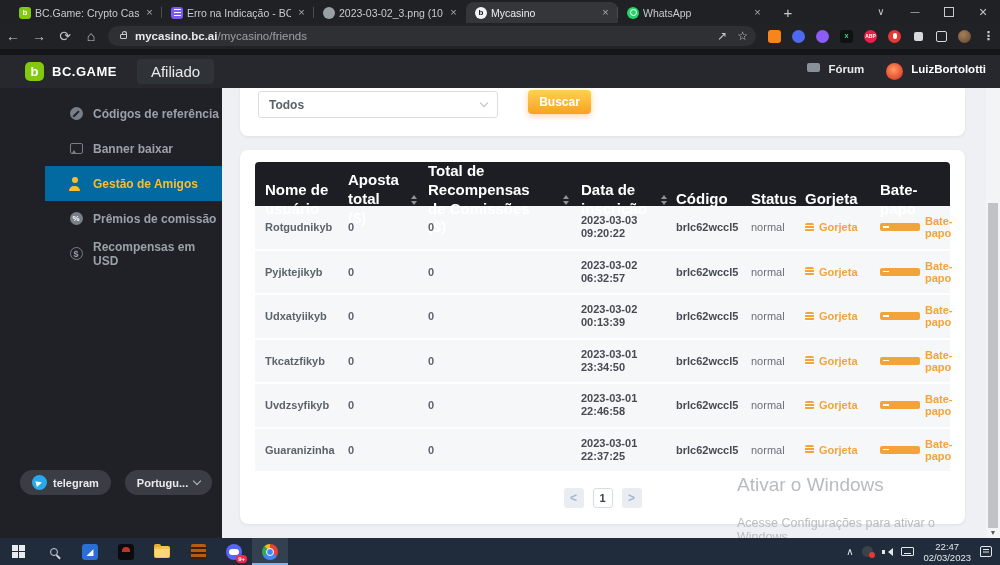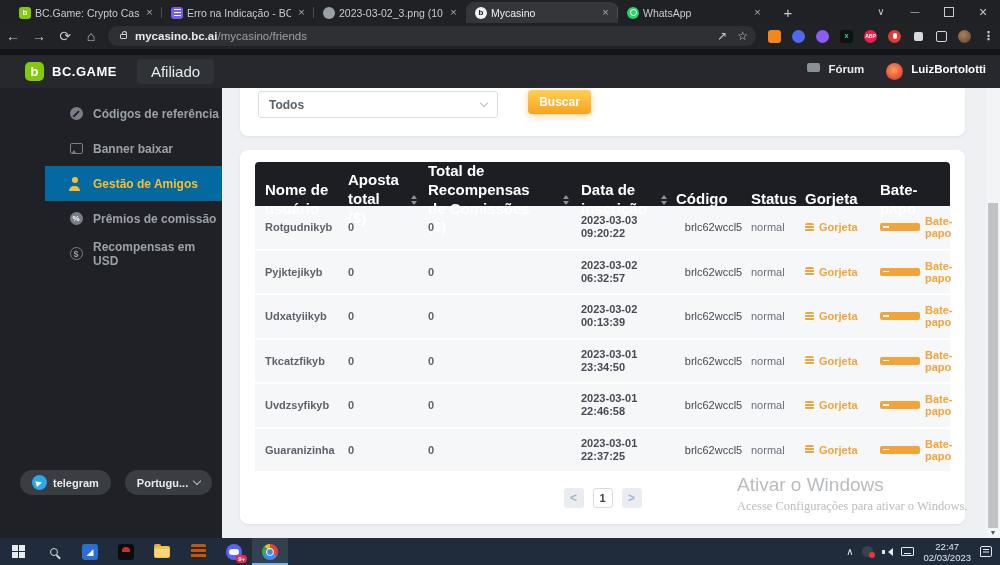--- a/index.html
+++ b/index.html
@@ -104,36 +104,36 @@
   .hc { padding-right:4px; }
   .hc.first { padding-left:10px; }
   .sorter { display:flex; flex-direction:column; align-items:center; gap:2px; }
   .sorter i { width:0; height:0; border:3.5px solid transparent; }
   .sorter i.up { border-bottom:4px solid #8d939b; }
   .sorter i.dn { border-top:4px solid #8d939b; }
   .trow { display:grid; grid-template-columns:93px 80px 153px 95px 75px 54px 75px 70px; height:44.5px; background:#f6f7f9; border-bottom:2px solid #fff; align-items:center; font-size:11px; color:#5e646d; }
   .trow .c-name { padding-left:10px; font-weight:bold; color:#5d636b; }
   .trow .c-num { font-weight:bold; }
   .c-date { display:flex; flex-direction:column; line-height:13px; font-weight:bold; color:#464b53; }
-  .c-code { font-weight:normal; color:#464b53;text-align:center; }
+  .c-code { font-weight:bold; color:#464b53; }
   .c-status { color:#6a707a; }
   .olink { display:flex; align-items:center; gap:5px; color:#f2a43a; font-weight:bold; }
   .coins { width:9px; height:9px; flex:none; border-radius:2px; background:repeating-linear-gradient(180deg,#f2a43a 0 2px,#fff 2px 3px); }
   .obubble { position:relative; width:11px; height:8px; background:#f2a43a; border-radius:2px; flex:none; }
   .obubble::before { content:""; position:absolute; left:2.5px; top:3px; width:6px; height:1.5px; background:#fff; }
   .obubble::after { content:""; position:absolute; left:2px; bottom:-3px; border:3px solid transparent; border-top-color:#f2a43a; border-left-width:2px; border-right-width:2px; }
   .c-chat .olink { width:62px; }
   .c-chat .olink span { width:40px; line-height:12px; }
   #pagination { position:absolute; left:0; top:338px; width:725px; display:flex; justify-content:center; gap:9px; }
   .pbtn { width:20px; height:20px; border-radius:3px; display:flex; align-items:center; justify-content:center; font-size:12px; }
   .pbtn.arrow { background:#e9edf1; color:#9fb6cf; font-weight:bold; }
   .pbtn.page { background:#fff; border:1px solid #d7dce1; color:#3e444b; font-size:11px; font-weight:bold; }
   #watermark { position:absolute; left:515px; top:386px; color:#b9bcbf; }
   #wm1 { font-size:19px; font-weight:normal; }
-  #wm2 { font-size:12.5px; margin-top:3px;font-family:Liberation Serif, serif; }
+  #wm2 { font-size:12.5px; margin-top:20px; }
 
   #pagescroll { position:absolute; left:986px; top:0; width:14px; height:450px; background:#f3f4f5; }
   #pthumb { position:absolute; left:2px; top:115px; width:10px; height:325px; background:#c0c2c5; }
   #pdown { position:absolute; left:0; bottom:0; width:14px; height:10px; color:#55595e; font-size:7px; text-align:center; line-height:10px; }
 
   
   #taskbar { position:absolute; left:0; top:538px; width:1000px; height:27px; background:#202b3b; display:flex; align-items:center; }
   .tbcell { width:36px; height:27px; display:flex; align-items:center; justify-content:center; flex:none; }
   .tbcell.active-app { background:#33404f; box-shadow:inset 0 -2px 0 #76b9ed; }
   .win-start { width:13px; height:13px; display:grid; grid-template-columns:6px 6px; grid-template-rows:6px 6px; gap:1px; }

